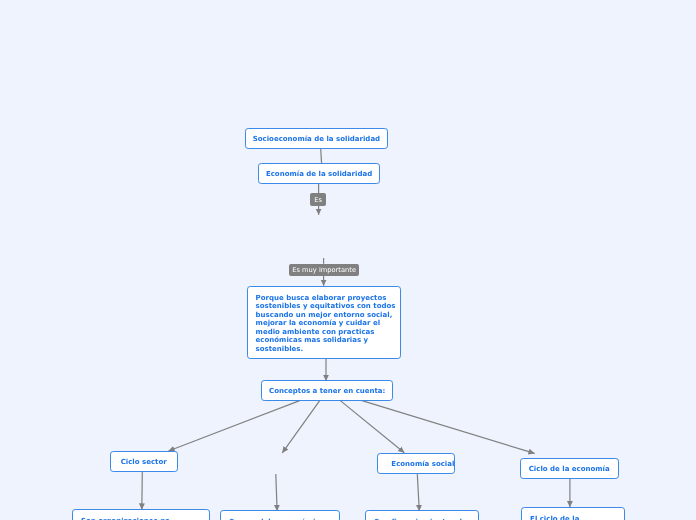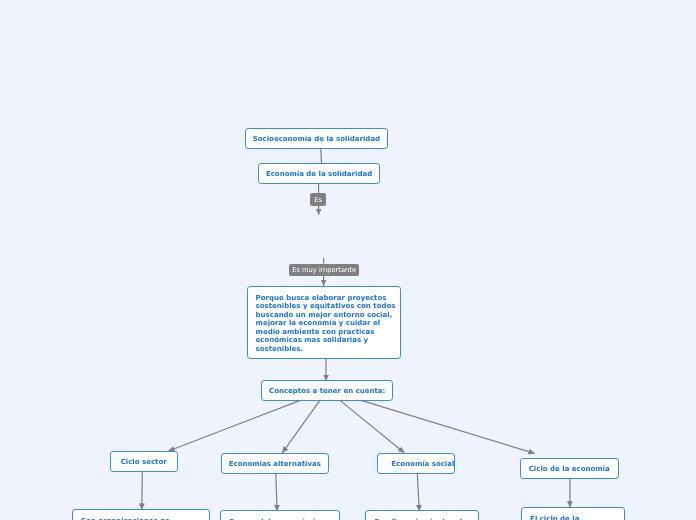--- a/index.html
+++ b/index.html
@@ -67,23 +67,20 @@
   </div>
 
   <div class="node" style="left:261.2px;top:379.9px;width:132px;height:20.9px;">
     <span class="lines">Conceptos a tener en cuenta:</span>
   </div>
 
   <div class="node" style="left:109.8px;top:451.2px;width:67.8px;height:20.8px;">
     <span class="lines">Ciclo sector</span>
   </div>
 
-  <div class="node" style="left:220.7px;top:453.2px;width:108.2px;height:20.8px;">
-    <span class="lines">Economias alternativas</span>
-  </div>
 
   <div class="node" style="left:377.3px;top:453.3px;width:78.1px;height:20.8px;justify-content:flex-end;">
     <span class="lines">Economía social</span>
   </div>
 
   <div class="node" style="left:519.6px;top:458px;width:99.3px;height:20.8px;">
     <span class="lines">Ciclo de la economía</span>
   </div>
 
   <div class="node para wrap" style="left:72px;top:509.0px;width:137.8px;height:40px;">

